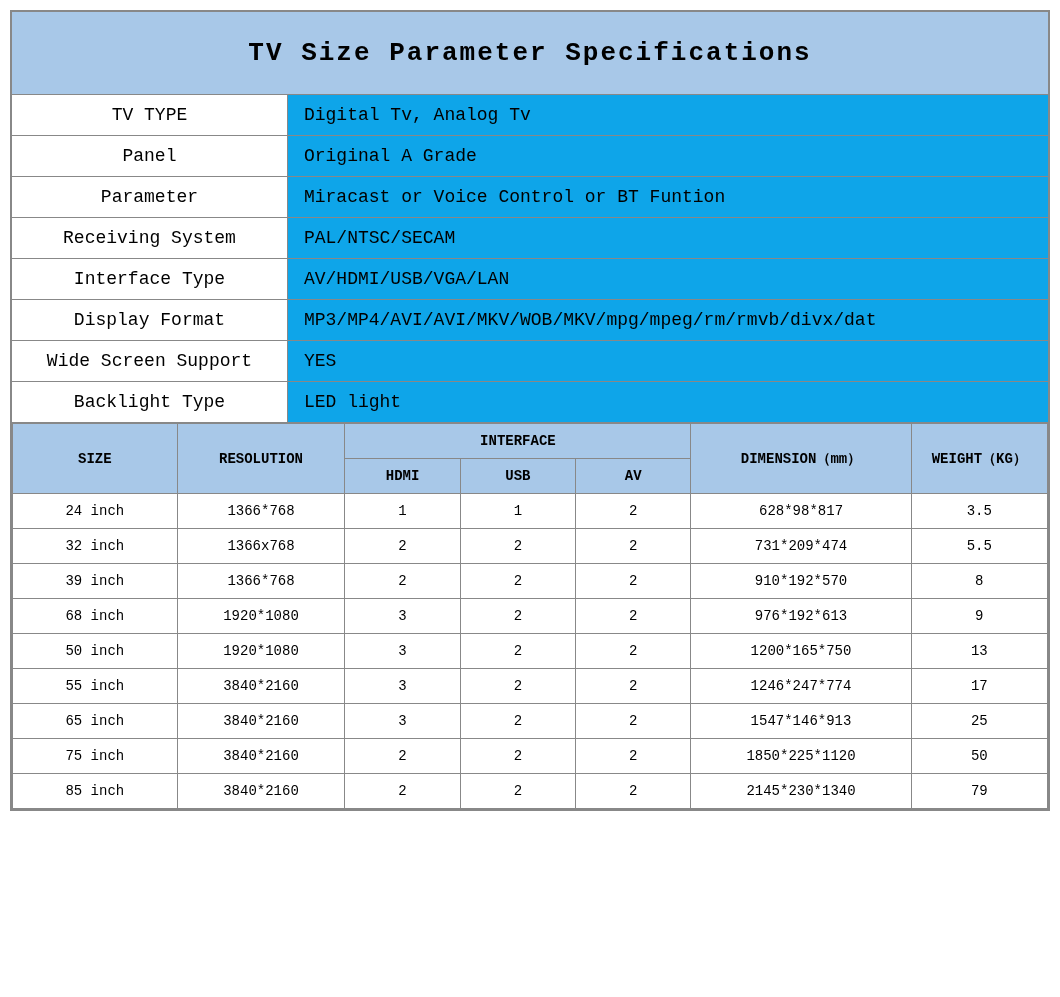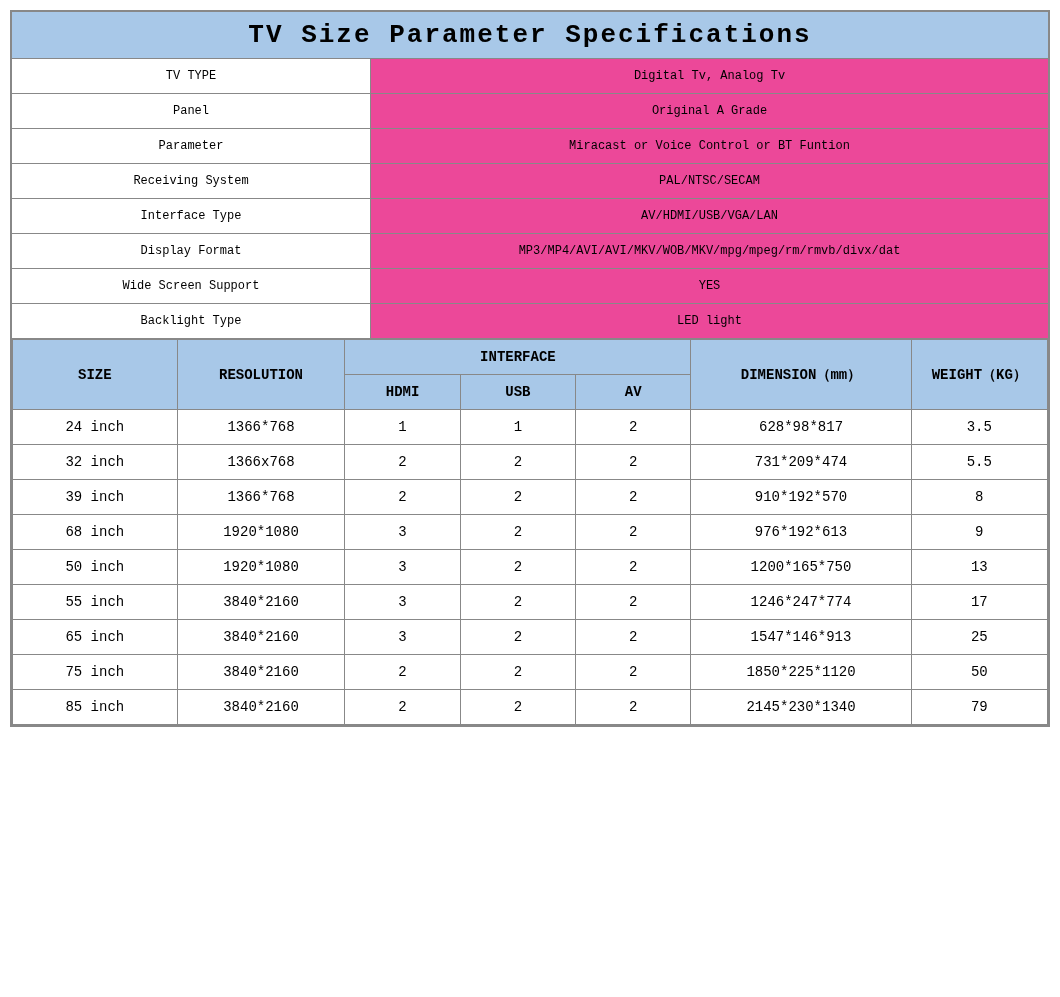--- a/index.html
+++ b/index.html
@@ -17,39 +17,39 @@
     .main-table {
       width: 100%;
       border-collapse: collapse;
       border: 2px solid #888;
     }
     .title-row td {
       background: #a8c8e8;
       text-align: center;
       font-size: 26px;
       font-weight: bold;
-      padding: 8px 8px;
+      padding: 26px 8px;
       letter-spacing: 2px;
       color: #000;
       border: 1px solid #888;
     }
     .spec-row td {
       border: 1px solid #888;
       padding: 10px 16px;
-      font-size: 12px;
+      font-size: 18px;
       color: #000;
     }
     .spec-row td.label-cell {
       text-align: center;
       width: 220px;
       background: #fff;
     }
     .spec-row td.value-cell {
-      text-align: center;
-      background: #ec4899;
+      text-align: left;
+      background: #0ea5e9;
     }
     .outer-td {
       padding: 0 !important;
     }
     .inner-size-table {
       width: 100%;
       border-collapse: collapse;
     }
     .inner-size-table td, .inner-size-table th {
       border: 1px solid #888;

